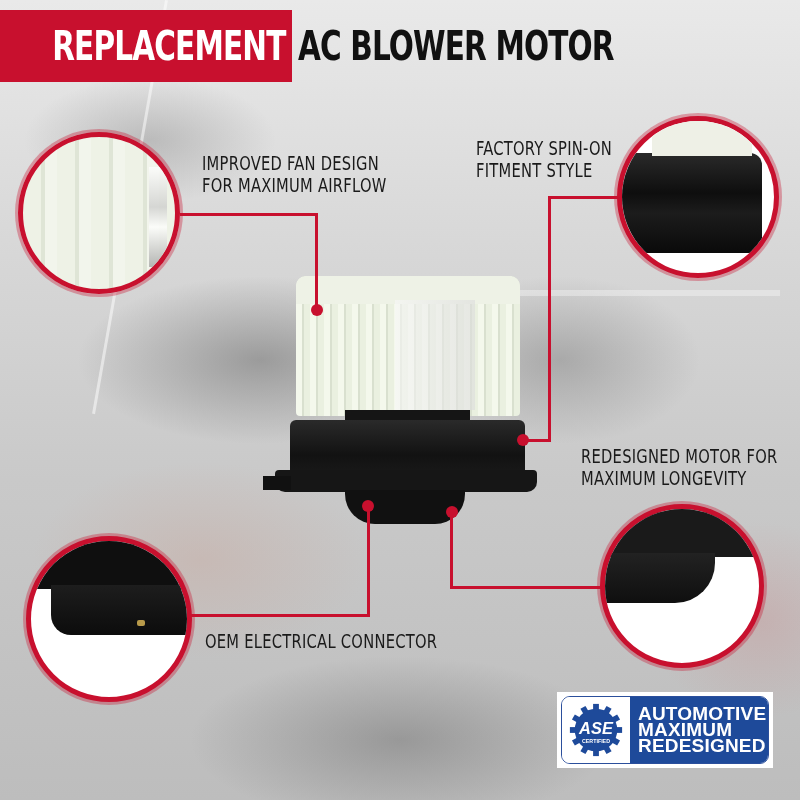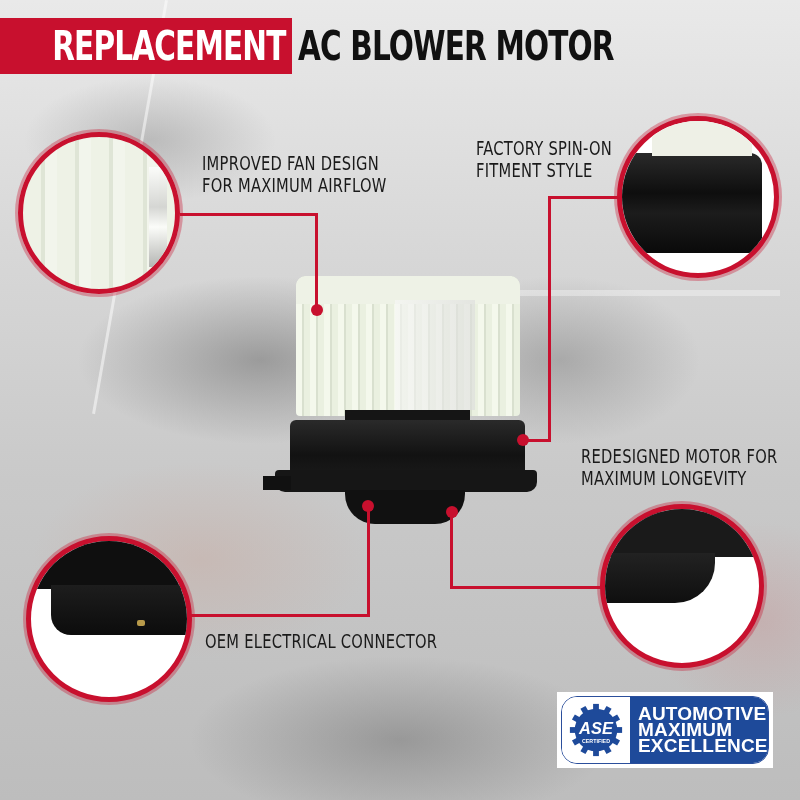--- a/index.html
+++ b/index.html
@@ -11,21 +11,21 @@
           radial-gradient(ellipse 260px 120px at 260px 360px, rgba(90,90,90,0.45), transparent 70%),
           radial-gradient(ellipse 200px 120px at 560px 360px, rgba(110,110,110,0.4), transparent 70%),
           radial-gradient(ellipse 240px 140px at 200px 560px, rgba(200,170,160,0.45), transparent 70%),
           radial-gradient(ellipse 300px 120px at 400px 740px, rgba(80,80,80,0.35), transparent 70%),
           radial-gradient(ellipse 160px 140px at 760px 620px, rgba(200,120,120,0.25), transparent 70%),
           linear-gradient(180deg, #e9e9e9 0%, #d8d8d8 30%, #c9c9c9 60%, #bdbdbd 100%);
         filter: blur(0px); }
   .streak { position:absolute; background:rgba(255,255,255,0.5); transform-origin:left top; }
 
   .title { position:absolute; top:18px; left:0; height:56px; display:flex; align-items:center; }
-  .title-red { background:#c8102e; height:56px; width:292px; display:flex; align-items:center; justify-content:flex-end; box-sizing:border-box; padding-right:6px; }
+  .title-red { background:#c8102e; height:72px; width:292px; display:flex; align-items:center; justify-content:flex-end; box-sizing:border-box; padding-right:6px; }
   .title-red span { color:#fff; font-weight:bold; font-size:40px; letter-spacing:-1px; transform:scaleX(0.82); transform-origin:right center; display:inline-block; white-space:nowrap; }
   .title-black { margin-left:6px; color:#111; font-weight:bold; font-size:40px; letter-spacing:-1px; transform:scaleX(0.82); transform-origin:left center; white-space:nowrap; display:inline-block; }
 
   .label { position:absolute; color:#1a1a1a; font-size:19px; line-height:22px; font-weight:normal; transform:scaleX(0.86); transform-origin:left top; white-space:nowrap; letter-spacing:0.3px; }
   .label div { display:block; }
 
   .zoom-circle { position:absolute; border-radius:50%; border:5px solid #c8102e; box-shadow:0 0 0 3px rgba(200,16,46,0.35); overflow:hidden; box-sizing:border-box; }
   .line { position:absolute; background:#c8102e; }
   .dot { position:absolute; width:12px; height:12px; border-radius:50%; background:#c8102e; }
 
@@ -34,21 +34,21 @@
          background-image: repeating-linear-gradient(90deg, #f4f8ec 0 6px, #d9e0cf 6px 8px, #eaf0e0 8px 14px); }
   .fan-top { position:absolute; left:296px; top:276px; width:224px; height:28px; background:#eef2e6; border-radius:10px 10px 0 0; }
   .fan-window { position:absolute; left:395px; top:300px; width:80px; height:110px; background:linear-gradient(90deg,#f7f7f7,#dcdcdc); opacity:0.6; }
   .hub { position:absolute; left:345px; top:410px; width:125px; height:22px; background:#151515; }
   .housing { position:absolute; left:290px; top:420px; width:235px; height:70px; background:linear-gradient(180deg,#2a2a2a,#121212 50%,#1e1e1e); border-radius:6px; }
   .flange { position:absolute; left:275px; top:470px; width:262px; height:22px; background:#161616; border-radius:4px 4px 10px 10px; }
   .tab { position:absolute; left:263px; top:476px; width:28px; height:14px; background:#111; }
   .motorcan { position:absolute; left:345px; top:490px; width:120px; height:34px; background:#111; border-radius:0 0 30px 30px; }
 
   .ase { position:absolute; left:557px; top:692px; width:216px; height:76px; background:#fff; box-sizing:border-box; padding:4px; }
-  .ase-inner { width:100%; height:100%; border:1.5px solid #2b4f9c; border-radius:16px; display:flex; overflow:hidden; box-sizing:border-box; }
+  .ase-inner { width:100%; height:100%; border:1.5px solid #2b4f9c; border-radius:9px; display:flex; overflow:hidden; box-sizing:border-box; }
   .ase-left { width:68px; display:flex; align-items:center; justify-content:center; background:#fff; }
   .ase-right { flex:1; background:#1e4a9a; color:#fff; display:flex; flex-direction:column; justify-content:center; padding-left:8px; }
   .ase-right span { font-family:"Liberation Sans", sans-serif; font-weight:bold; font-size:19px; line-height:16px; letter-spacing:0.2px; }
 </style>
 </head>
 <body>
 
 <div class="bg"></div>
 <div class="streak" style="left:165px;top:0;width:3px;height:420px;transform:rotate(10deg);"></div>
 <div class="streak" style="left:420px;top:290px;width:360px;height:6px;background:rgba(255,255,255,0.35);"></div>
@@ -140,16 +140,16 @@
             <rect x="27" y="3" width="6" height="8" transform="rotate(330 30 30)"></rect>
           </g>
         </g>
         <text x="30" y="34" text-anchor="middle" fill="#fff" font-family="Liberation Sans, sans-serif" font-weight="bold" font-style="italic" font-size="17">ASE</text>
         <text x="30" y="43" text-anchor="middle" fill="#fff" font-family="Liberation Sans, sans-serif" font-weight="bold" font-size="5.5">CERTIFIED</text>
       </svg>
     </div>
     <div class="ase-right">
       <span>AUTOMOTIVE</span>
       <span>MAXIMUM</span>
-      <span>EXCELLENCE</span>
+      <span>REDESIGNED</span>
     </div>
   </div>
 </div>
 
 </body></html>

